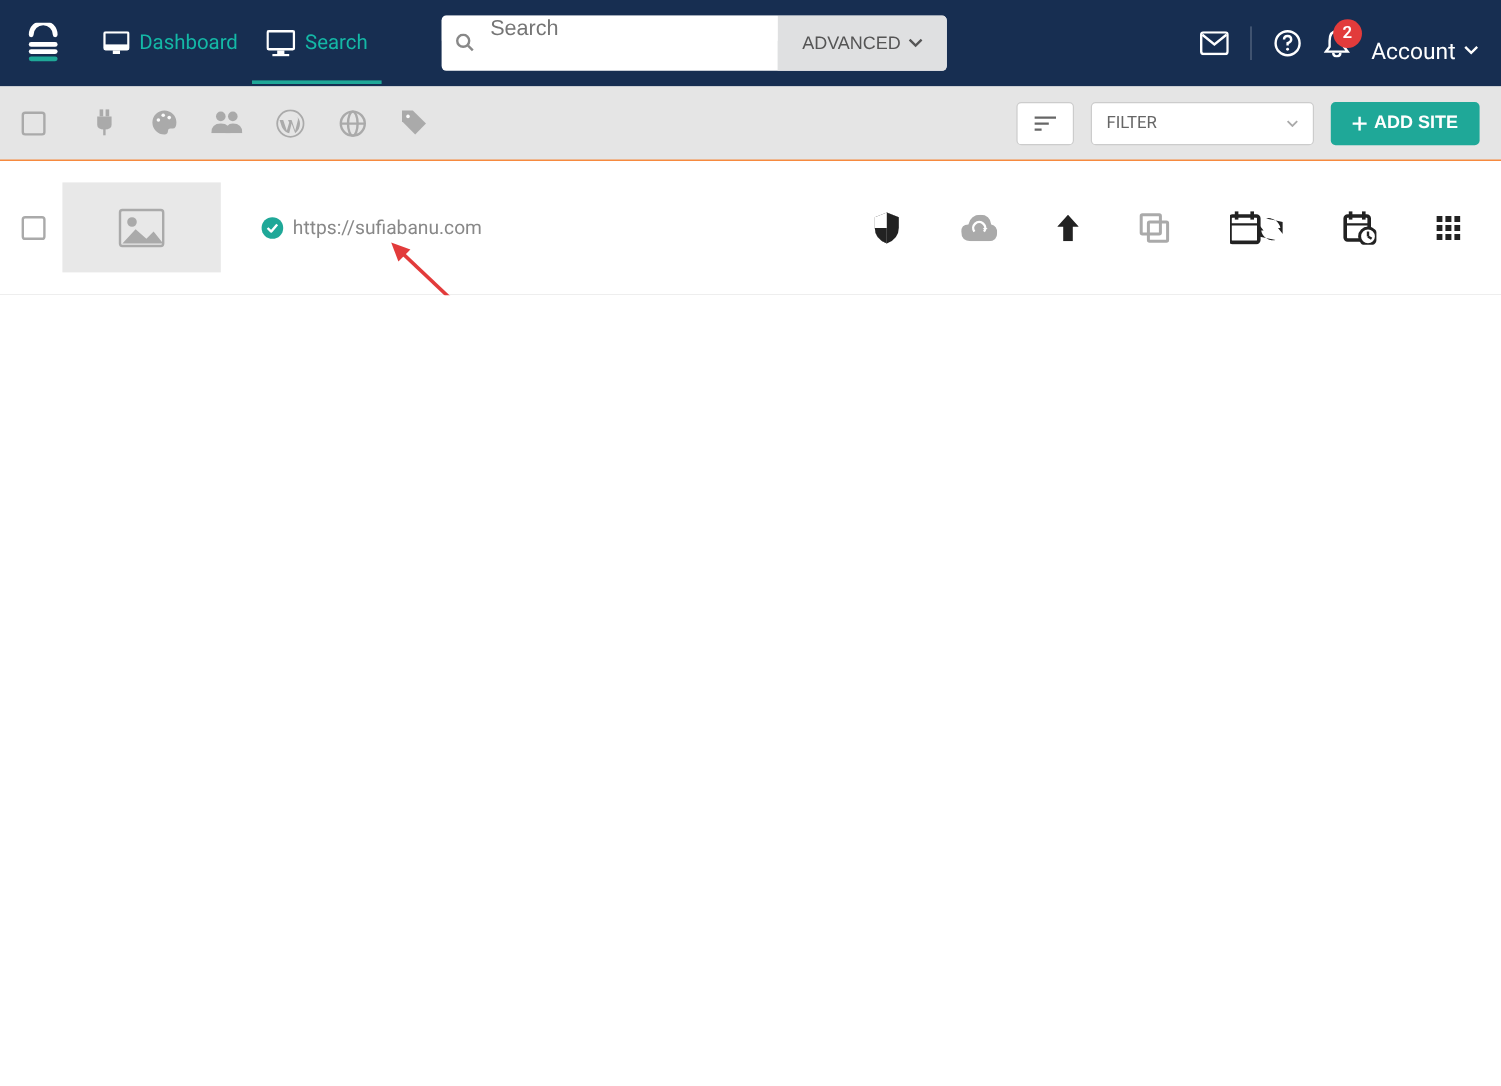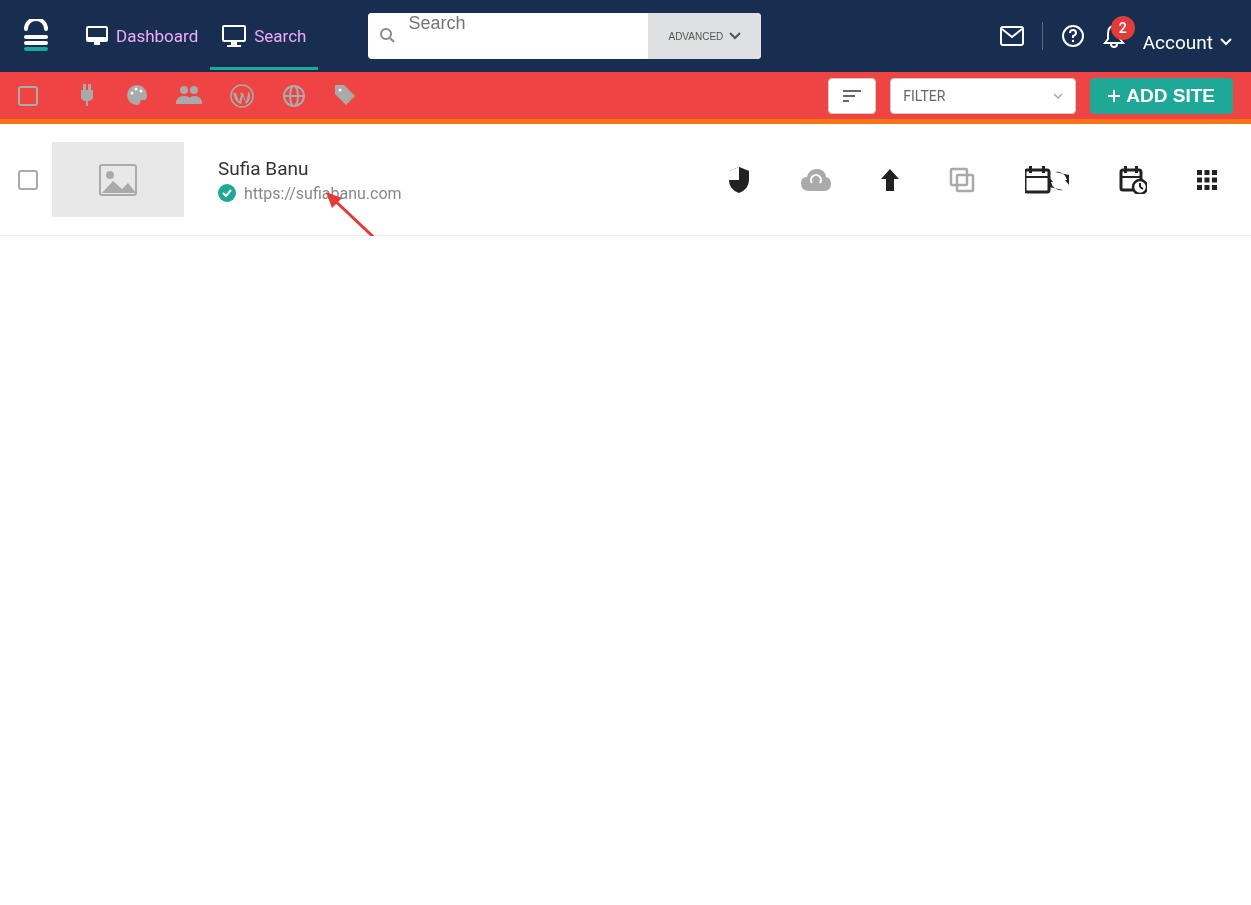--- a/index.html
+++ b/index.html
@@ -1,41 +1,41 @@
 <!DOCTYPE html>
 <html><head>
   <meta charset="utf-8">
   <style>
     * { margin: 0; padding: 0; box-sizing: border-box; }
     body { font-family: -apple-system, BlinkMacSystemFont, "Segoe UI", Roboto, Arial, sans-serif; background: #fff; width: 1251px; }
     
     .header { background: #172e51; height: 72px; display: flex; align-items: center; padding: 0 18px; }
     .logo { width: 36px; height: 36px; margin-right: 20px; display: flex; flex-direction: column; align-items: center; justify-content: center; }
-    .nav-item { display: flex; align-items: center; gap: 8px; color: #f0abfc; padding: 0 12px; height: 68px; cursor: pointer; position: relative; font-size: 17px; text-align: center; }
+    .nav-item { display: flex; align-items: center; gap: 8px; color: #14b8a6; padding: 0 12px; height: 68px; cursor: pointer; position: relative; font-size: 17px; text-align: center; }
     .nav-item.active::after { content: ''; position: absolute; bottom: 0; left: 0; right: 0; height: 3px; background: #1fa898; }
     
     .search-container { display: flex; margin-left: 50px; background: #fff; border-radius: 4px; overflow: hidden; height: 46px; }
     .search-input { border: none; outline: none; padding: 0 14px 0 40px; font-size: 18px; width: 280px; color: #666; }
     .search-wrap { position: relative; }
     .search-icon { position: absolute; left: 12px; top: 50%; transform: translateY(-50%); color: #888; }
-    .advanced-btn { background: #dfe0e1; border: none; padding: 0 20px; font-size: 10px; color: #555; display: flex; align-items: center; gap: 6px; cursor: pointer; }
+    .advanced-btn { background: #dfe0e1; border: none; padding: 0 20px; font-size: 15px; color: #555; display: flex; align-items: center; gap: 6px; cursor: pointer; }
     
     .header-right { margin-left: auto; display: flex; align-items: center; gap: 18px; color: #fff; }
     .header-right .icon-btn { cursor: pointer; position: relative; }
     .divider { width: 1px; height: 28px; background: rgba(255,255,255,0.3); }
     .badge { position: absolute; top: -8px; right: -10px; background: #e23b3b; color: #fff; border-radius: 50%; width: 24px; height: 24px; display: flex; align-items: center; justify-content: center; font-size: 14px; font-weight: 600; }
     .account { display: flex; align-items: center; gap: 6px; font-size: 19px; cursor: pointer; margin-top: 12px; }
     
-    .toolbar { height: 52px; border-bottom: 5px solid #f97316; display: flex; align-items: center; padding: 0 18px; background: #ef4444; }
+    .toolbar { height: 62px; border-bottom: 1px solid #f97316; display: flex; align-items: center; padding: 0 18px; background: #e5e5e5; }
     .toolbar .checkbox { width: 20px; height: 20px; border: 2px solid #aaa; border-radius: 3px; margin-right: 38px; }
     .toolbar-icons { display: flex; gap: 28px; color: #aaa; }
     .toolbar-right { margin-left: auto; display: flex; align-items: center; gap: 14px; }
     .sort-btn { width: 48px; height: 36px; border: 1px solid #ccc; border-radius: 4px; background: #fff; display: flex; align-items: center; justify-content: center; color: #666; cursor: pointer; }
     .filter-select { width: 186px; height: 36px; border: 1px solid #ccc; border-radius: 4px; background: #fff; padding: 0 12px; display: flex; align-items: center; justify-content: space-between; color: #666; font-size: 14px; cursor: pointer; }
-    .add-site-btn { background: #1fa898; color: #fff; border: none; height: 36px; padding: 0 18px; border-radius: 4px; font-size: 19px; font-weight: 600; display: flex; align-items: center; gap: 6px; cursor: pointer; text-align: center; }
+    .add-site-btn { background: #1fa898; color: #fff; border: none; height: 36px; padding: 0 18px; border-radius: 4px; font-size: 15px; font-weight: 600; display: flex; align-items: center; gap: 6px; cursor: pointer; text-align: center; }
     
     .site-row { display: flex; align-items: center; padding: 18px; border-bottom: 1px solid #eee; gap: 14px; }
     .site-row .checkbox { width: 20px; height: 20px; border: 2px solid #aaa; border-radius: 3px; flex-shrink: 0; }
     .site-thumb { width: 132px; height: 75px; background: #e8e8e8; display: flex; align-items: center; justify-content: center; color: #aaa; flex-shrink: 0; }
     .site-info { flex: 1; margin-left: 20px; }
     .site-title { font-size: 19px; color: #333; margin-bottom: 4px; }
     .site-url-row { display: flex; align-items: center; gap: 8px; }
     .site-url { color: #888; font-size: 16px; }
     .check-badge { width: 18px; height: 18px; background: #1fa898; border-radius: 50%; display: flex; align-items: center; justify-content: center; color: #fff; flex-shrink: 0; }
     .site-actions { display: flex; gap: 50px; align-items: center; margin-right: 16px; }
@@ -202,21 +202,20 @@
 <div class="site-row">
   <div class="checkbox"></div>
   <div class="site-thumb">
     <svg width="40" height="34" viewBox="0 0 40 34" fill="none" stroke="#aaa" stroke-width="2">
         <rect x="2" y="2" width="36" height="30" rx="2"></rect>
         <circle cx="12" cy="12" r="3" fill="#aaa"></circle>
         <path d="M4 30 L15 18 L24 26 L30 20 L38 30" fill="#aaa" stroke="none"></path>
       </svg>
   </div>
   <div class="site-info">
-    <div class="site-title">Sufia Banu</div>
     <div class="site-url-row">
       <span class="check-badge">
         <svg width="10" height="8" viewBox="0 0 10 8">
             <path d="M1 4 L4 7 L9 1" stroke="#fff" stroke-width="2" fill="none"></path>
           </svg>
       </span>
       <span class="site-url">https://sufiabanu.com</span>
     </div>
   </div>
   <div class="site-actions">

